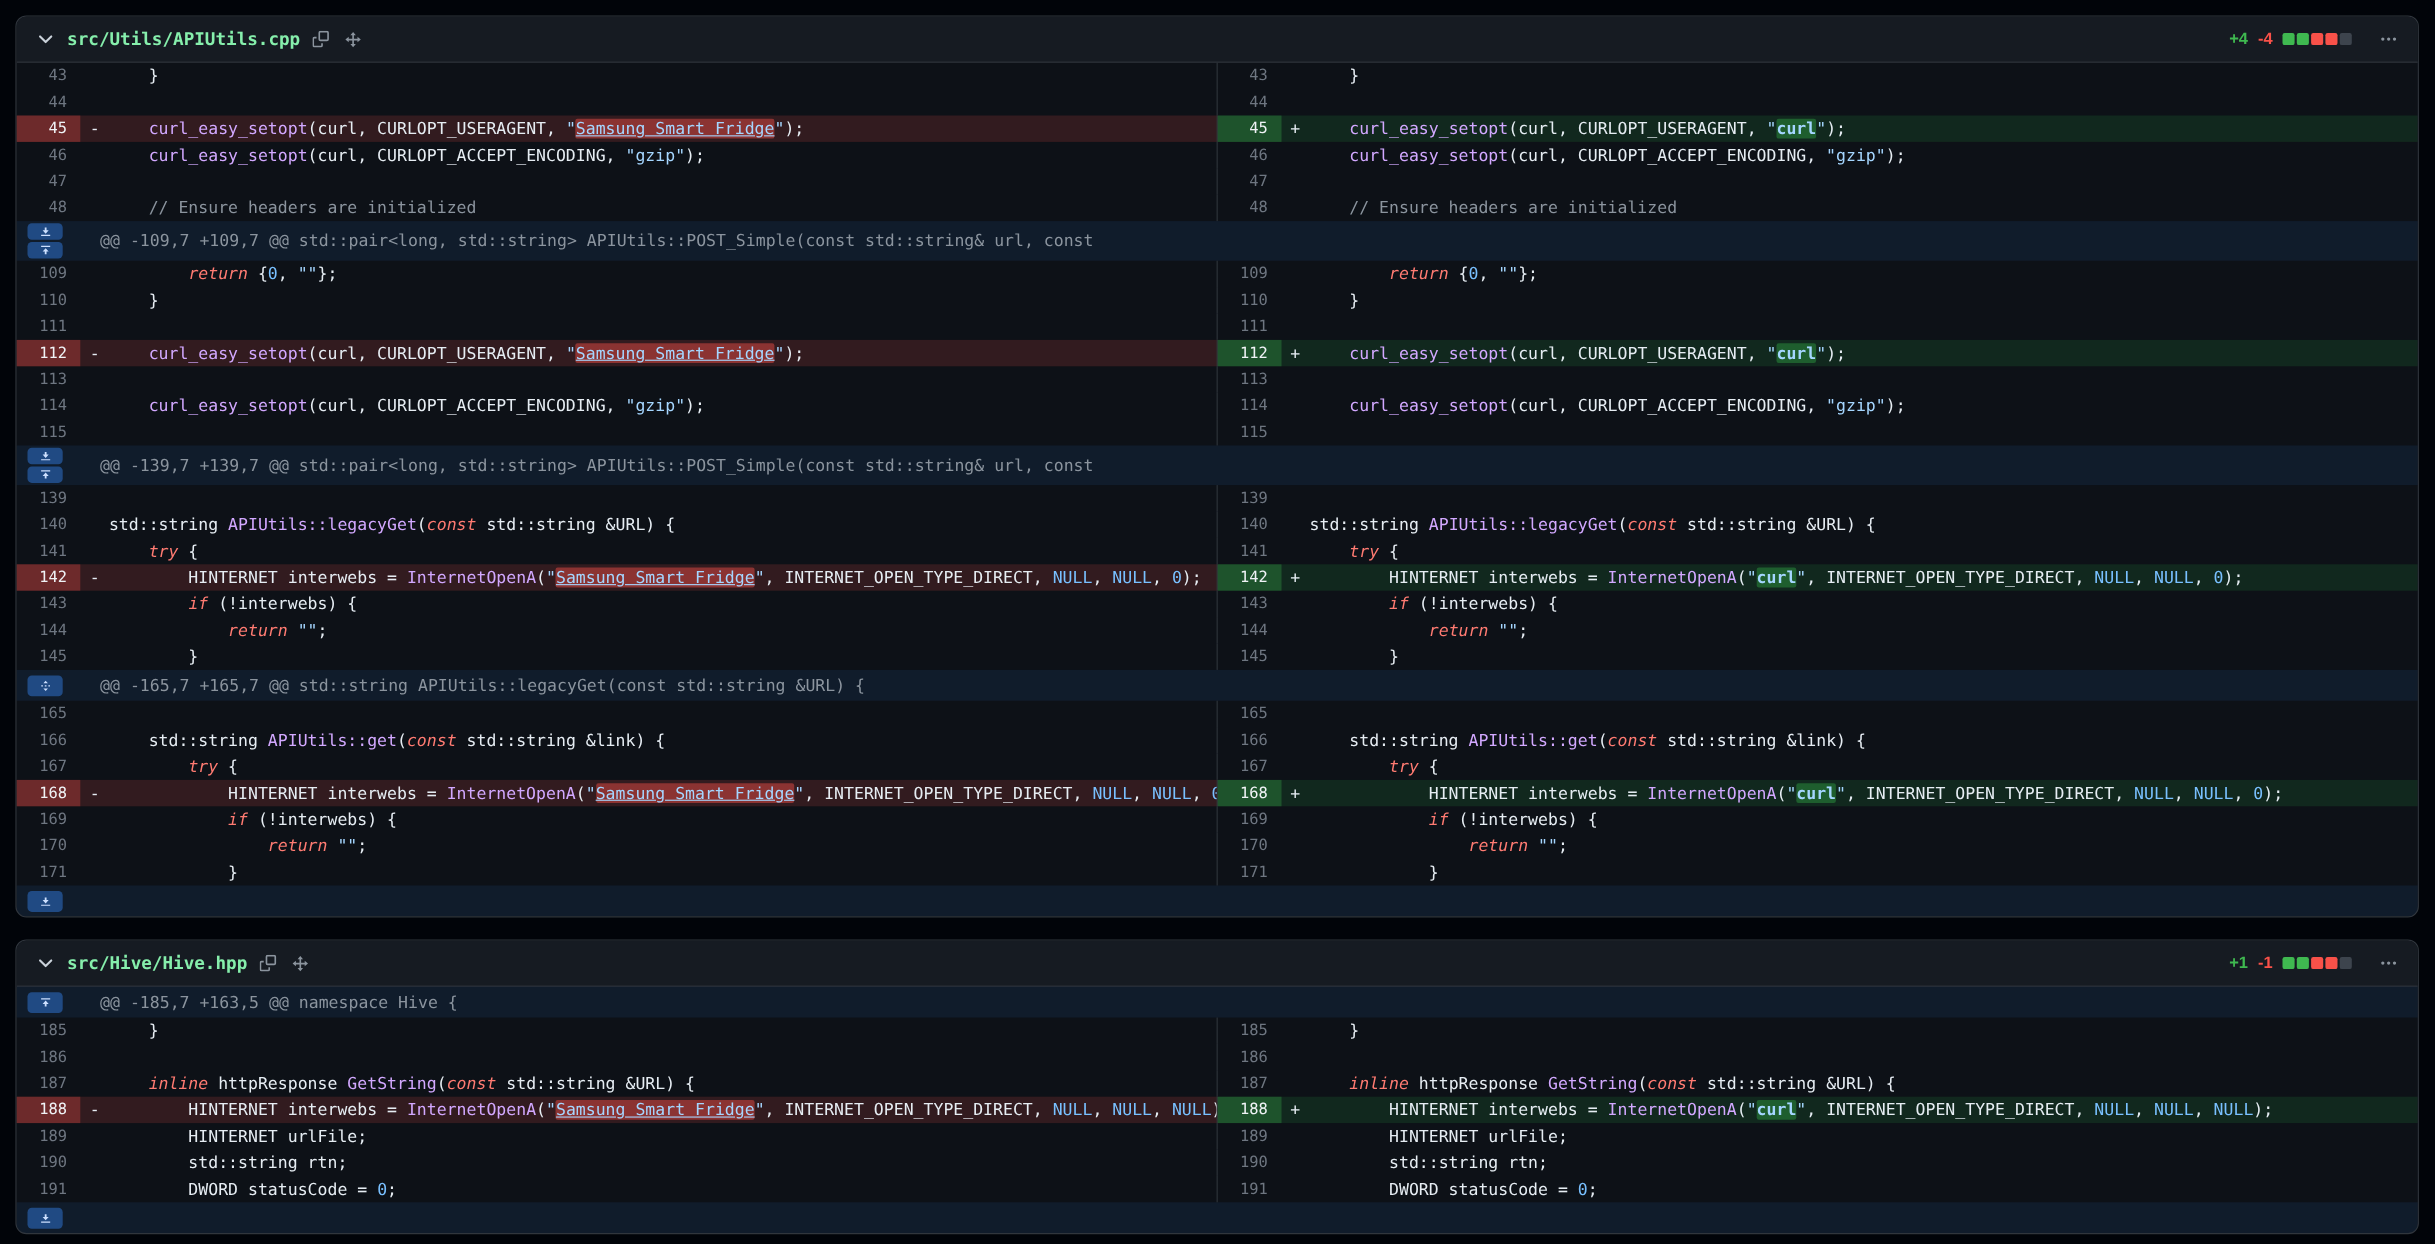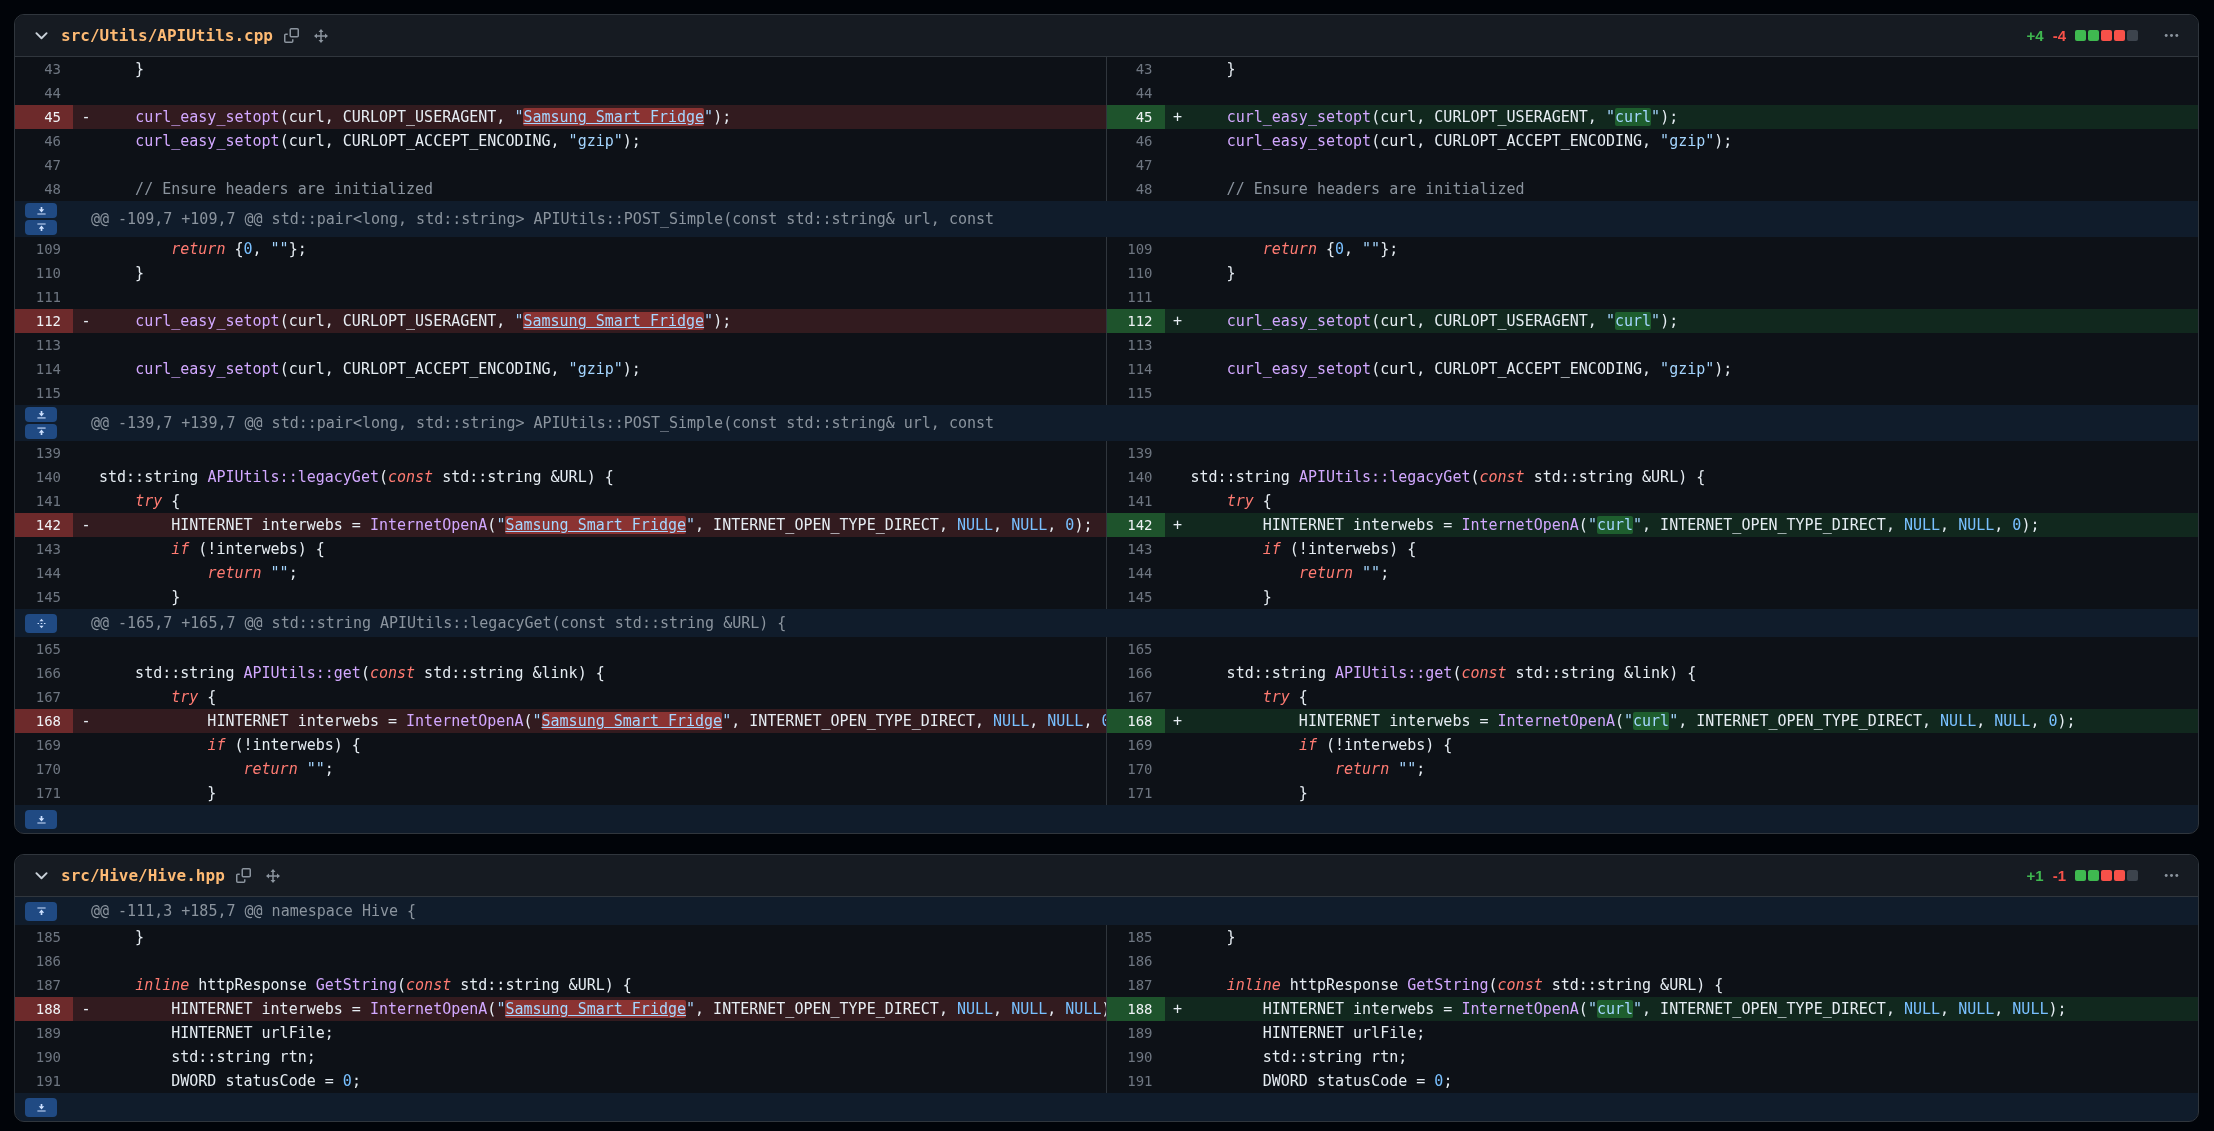--- a/index.html
+++ b/index.html
@@ -19,21 +19,21 @@
   .fh {
     display:flex; align-items:center; height:42px; padding:0 16px;
     background:var(--header-bg,#161b22);
     border-bottom:1px solid var(--border,#30363d); gap:9px;
   }
   .iconbtn {
     background:none; border:none; padding:2px; margin:0; display:flex;
     align-items:center; color:#8b949e; cursor:pointer;
   }
   .iconbtn.bright { color:#c9d1d9; }
-  .fname { font:600 16px "DejaVu Sans Mono",monospace; color:#fdba74; cursor:pointer; }
+  .fname { font:600 16px "DejaVu Sans Mono",monospace; color:#86efac; cursor:pointer; }
   .fh-right { margin-left:auto; display:flex; align-items:center; gap:9px; }
   .adds { color:var(--additions,#3fb950); font-weight:700; font-size:15px; }
   .dels { color:var(--deletions,#f85149); font-weight:700; font-size:15px; }
   .stat { display:flex; gap:2px; margin-right:14px; }
   .blk { width:11px; height:11px; border-radius:2px; display:inline-block; }
   .blk-add { background:var(--additions,#3fb950); }
   .blk-del { background:var(--deletions,#f85149); }
   .blk-neutral { background:#3d444d; }
 
   .diff-body { width:100%; }
@@ -55,21 +55,21 @@
   .num-del { background:rgba(248,81,73,0.30); color:#f0f3f6; }
   .num-add { background:rgba(63,185,80,0.30); color:#f0f3f6; }
 
   .sg-pl { color:var(--text,#e6edf3); }
   .sg-k  { color:var(--keyword,#ff7b72);font-style:italic; }
   .sg-fn { color:var(--function,#d2a8ff); }
   .sg-s  { color:var(--string,#a5d6ff); }
   .sg-c  { color:var(--constant,#79c0ff); }
   .sg-cm { color:var(--comment,#8b949e);text-align:right; }
   .sg-xd { color:var(--string,#a5d6ff); background:rgba(248,81,73,0.45); border-radius:2px;text-decoration:underline; }
-  .sg-xa { color:var(--string,#a5d6ff); background:rgba(46,160,67,0.45); border-radius:2px; }
+  .sg-xa { color:var(--string,#a5d6ff); background:rgba(46,160,67,0.45); border-radius:2px;font-weight:bold; }
 
   .row-hunk {
     display:flex; align-items:center; min-height:28px;
     background:rgba(56,139,253,0.09);
     text-align:center;
   }
   .row-hunk.two { min-height:36px; }
   .xcol {
     flex:none; width:46px; padding-left:10px; display:flex;
     flex-direction:column; gap:2px; align-items:flex-start;
@@ -555,21 +555,21 @@
     <div class="diff-body">
         <div class="row-hunk">
           <div class="xcol">
             <button class="xbtn">
               <svg viewBox="0 0 16 16" fill="currentColor">
                 <path d="M2 2.2h12v1.6H2z"></path>
                 <path d="M8 5.2l4 4.6H9.2v3.4H6.8V9.8H4z"></path>
               </svg>
             </button>
           </div>
-          <div class="hunk-text">@@ -111,3 +185,7 @@ namespace Hive {</div>
+          <div class="hunk-text">@@ -185,7 +163,5 @@ namespace Hive {</div>
         </div>
         <div class="row-code">
           <div class="side side-l">
             <div class="num">185</div>
             <div class="sign"></div>
             <div class="code"><span class="sg-pl">    }</span></div>
           </div>
           <div class="side side-r">
             <div class="num">185</div>
             <div class="sign"></div>

